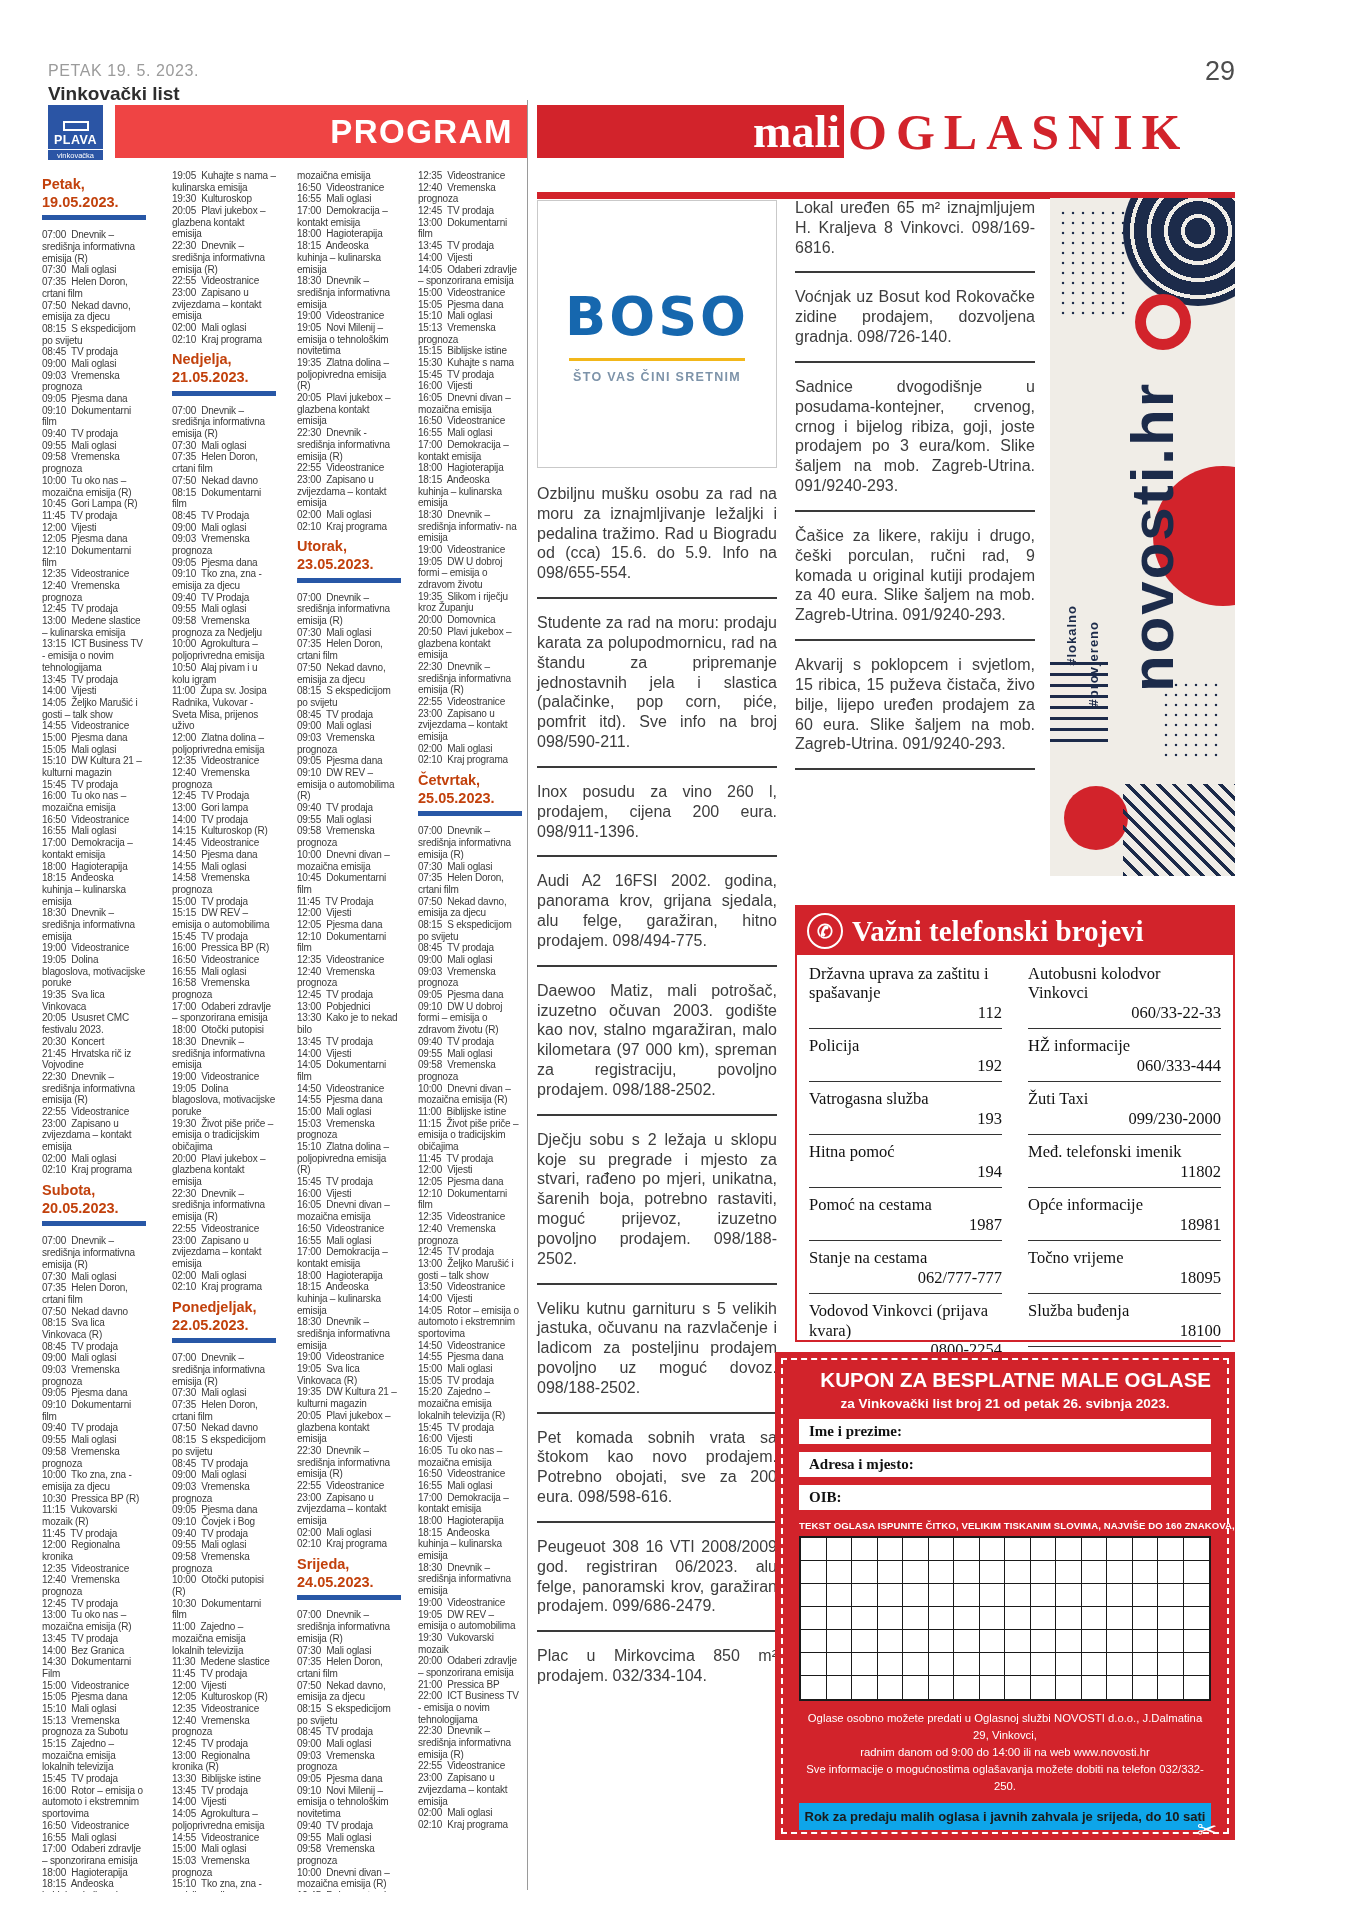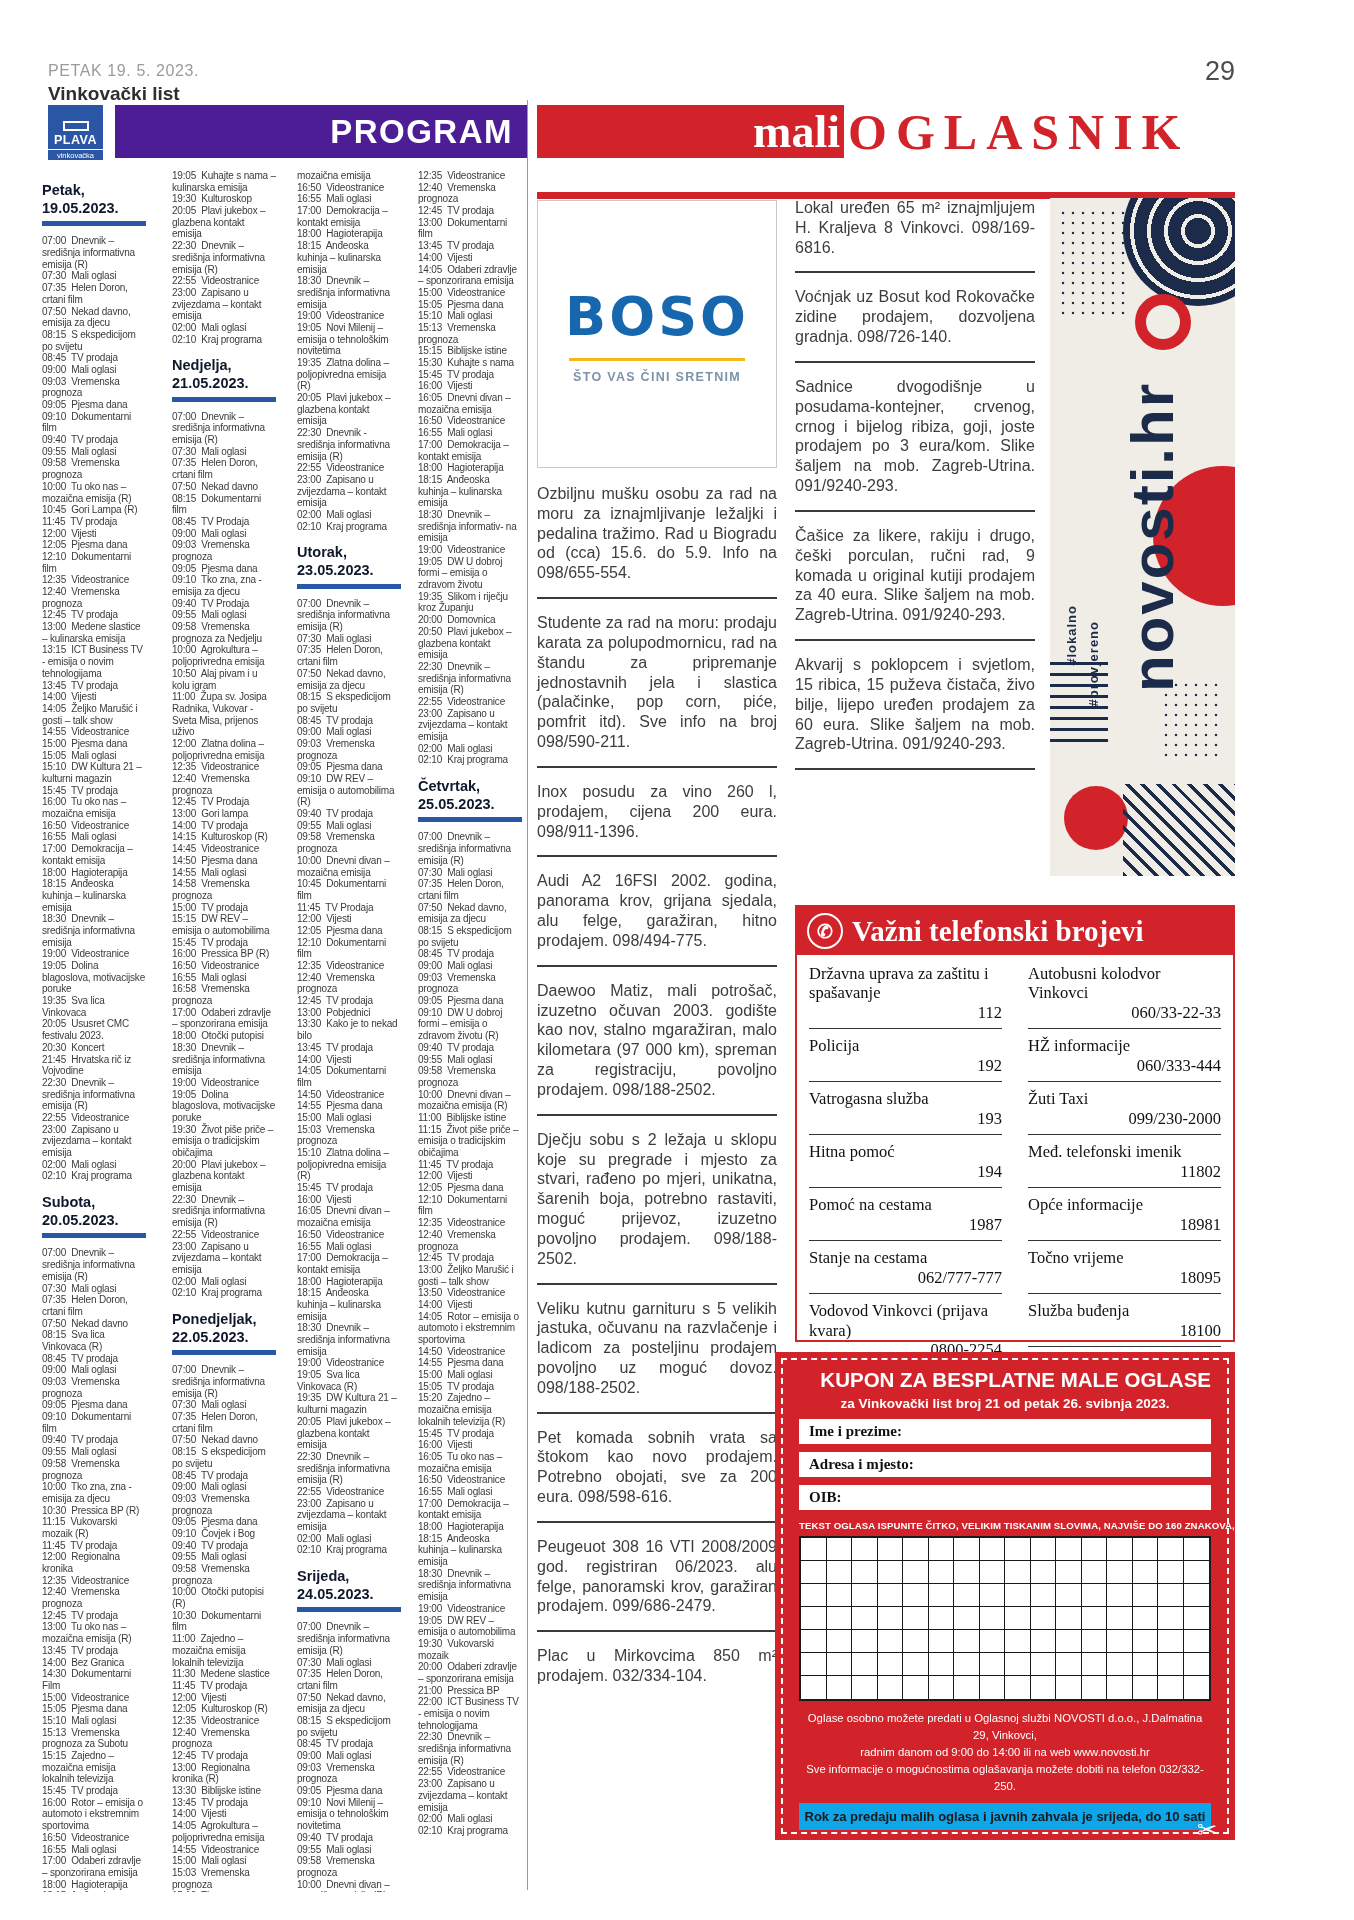--- a/index.html
+++ b/index.html
@@ -9,27 +9,27 @@
   .date-head{position:absolute;left:48px;top:62px;font-size:16px;letter-spacing:.6px;color:#9b9b9b;}
   .pub-name{position:absolute;left:48px;top:83px;font-size:19px;font-weight:bold;color:#2e2e2e;}
   .page-num{position:absolute;left:1150px;top:56px;width:85px;text-align:right;font-size:27px;color:#4d4d4d;}
   
   .plava{position:absolute;left:48px;top:105px;width:55px;height:55px;background:#2b55a5;color:#fff;
          display:flex;flex-direction:column;align-items:center;box-sizing:border-box;padding-top:16px;}
   .plava-sq{width:22px;height:14px;border:2.5px solid #fff;background:#2b55a5;}
   .plava-t{font-weight:bold;font-size:12.5px;letter-spacing:.5px;margin-top:2px;}
   .plava-s{font-size:7.5px;border-top:1px solid #fff;width:100%;text-align:center;margin-top:2px;padding-top:1.5px;}
   
-  .prog-banner{position:absolute;left:115px;top:105px;width:412px;height:53px;background:#4c1d95;
+  .prog-banner{position:absolute;left:115px;top:105px;width:412px;height:53px;background:#ef4444;
                color:#fff;font-weight:bold;font-size:33px;letter-spacing:1.5px;
                display:flex;align-items:center;justify-content:flex-end;padding-right:14px;box-sizing:border-box;}
   
   .pcol{position:absolute;top:170px;width:104px;height:1722px;overflow:hidden;}
   #c0{left:42px}#c1{left:172px}#c2{left:297px}#c3{left:418px}
-  .dayhead{font-weight:bold;font-size:14.5px;line-height:1.22;color:#0f172a;margin:12px 0 9px;}
+  .dayhead{font-weight:bold;font-size:14.5px;line-height:1.22;color:#c2410c;margin:6px 0 9px;}
   .daybar{height:5px;background:#2857a6;margin-top:4px;}
   .sched{font-size:10px;line-height:1.17;letter-spacing:-.2px;color:#3b3b3b;white-space:pre-wrap;}
   .vdivider{position:absolute;left:527px;top:100px;width:1px;height:1790px;background:#9a9a9a;}
   
   .mo-red{position:absolute;left:537px;top:105px;width:307px;height:53px;background:#d2232b;
           display:flex;align-items:center;justify-content:flex-end;padding-right:4px;box-sizing:border-box;
           font-family:"Liberation Serif",serif;font-weight:bold;font-size:46px;color:#fff;}
   .mo-white{position:absolute;left:844px;top:105px;width:391px;height:53px;background:#fff;
             display:flex;align-items:center;font-family:"Liberation Serif",serif;font-weight:bold;
             font-size:50px;letter-spacing:9px;color:#d2232b;padding-left:4px;box-sizing:border-box;}

